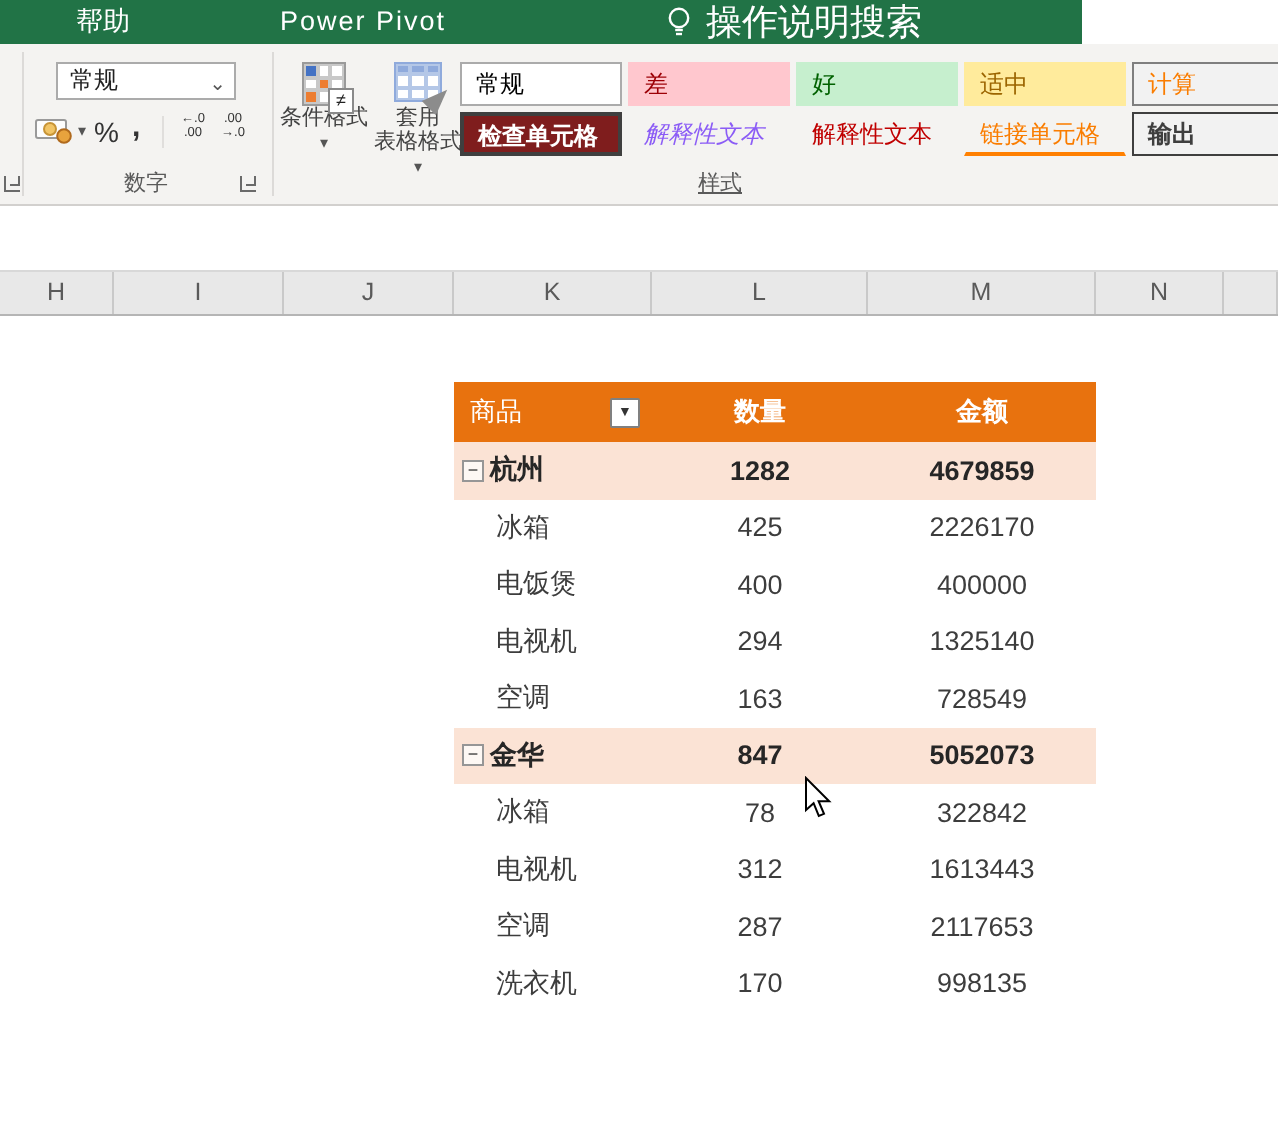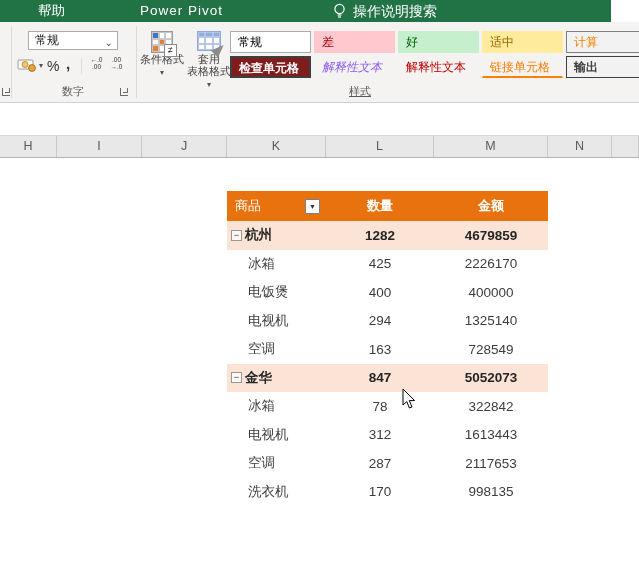--- a/index.html
+++ b/index.html
@@ -1,24 +1,24 @@
 <!DOCTYPE html>
 <html><head>
 <meta charset="utf-8">
 <style>
   html,body{margin:0;padding:0;}
   body{width:639px;height:572px;overflow:hidden;background:#fff;
        font-family:"Liberation Sans","DejaVu Sans",sans-serif;position:relative;}
   
-  .titlebar{position:absolute;left:0;top:0;width:611px;height:22px;background:#217346;color:#fff;}
+  .titlebar{position:absolute;left:0;top:0;width:541px;height:22px;background:#217346;color:#fff;}
   .titlebar .tab{position:absolute;top:0;height:22px;line-height:22px;font-size:13.5px;cursor:default;}
   .tab-help{left:38px;}
   .tab-pp{left:140px;letter-spacing:1px;}
   .tellme{position:absolute;left:333px;top:0;height:22px;display:flex;align-items:center;gap:7px;}
-  .tellme span{font-size:14px;line-height:22px;}
+  .tellme span{font-size:18px;line-height:22px;}
   
   .ribbon{position:absolute;left:0;top:22px;width:639px;height:81px;background:#F4F3F1;
           border-bottom:1px solid #D2D0CE;box-sizing:border-box;}
   .vdiv{position:absolute;top:4px;height:72px;width:1px;background:#DCDAD8;}
   .grouplabel{position:absolute;bottom:3px;font-size:11px;color:#5A5A5A;text-align:center;}
   .launcher{position:absolute;width:8px;height:8px;box-sizing:border-box;
             border-left:1px solid #6a6a6a;border-bottom:1px solid #6a6a6a;}
   .launcher:after{content:"";position:absolute;left:2px;top:0px;width:4px;height:4px;
             border-right:1px solid #6a6a6a;border-bottom:1px solid #6a6a6a;transform:rotate(0deg);}
   

